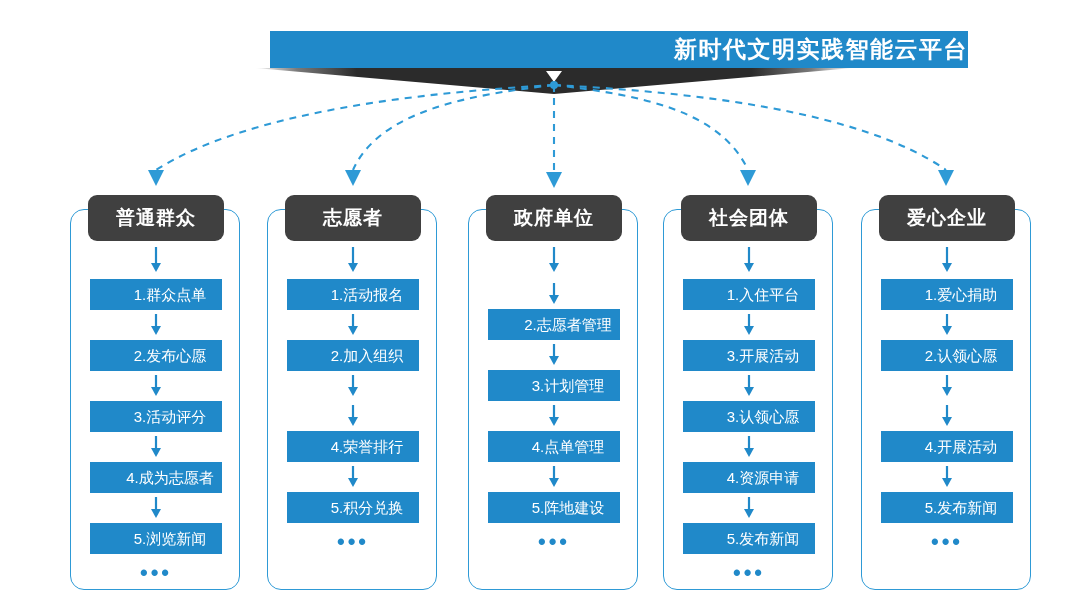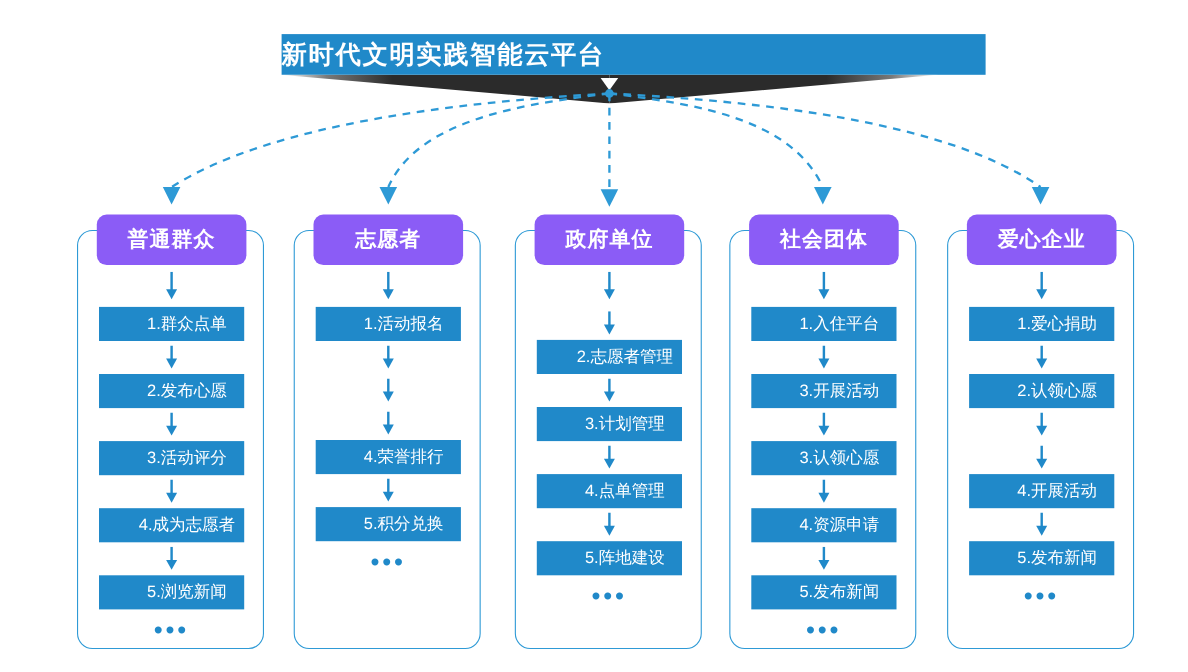--- a/index.html
+++ b/index.html
@@ -9,23 +9,23 @@
     background:#ffffff;
     font-family:"Liberation Sans","DejaVu Sans",sans-serif;
     overflow:hidden;
     position:relative;
   }
   #stage{position:relative;width:1080px;height:611px;}
 
   
   .banner-wrap{position:absolute;left:255px;top:31px;width:598px;height:60px;}
   .banner-bar{
-    position:absolute;left:1px;top:0;width:640px;height:37px;
+    position:absolute;left:15px;top:0;width:698px;height:37px;
     background:#2089c9;
-    display:flex;align-items:center;justify-content:flex-start;
+    display:flex;align-items:center;justify-content:flex-end;
   }
   .banner-title{
     color:#ffffff;font-size:23px;font-weight:bold;letter-spacing:1.5px;
     line-height:1;white-space:nowrap;
   }
   .ribbon{position:absolute;left:0;top:37px;width:598px;height:26px;}
 
   
   #links{position:absolute;left:0;top:0;width:1080px;height:611px;pointer-events:none;}
 
@@ -34,21 +34,21 @@
   .col{
     position:absolute;top:0;width:196px;
   }
   .col-outline{
     position:absolute;left:12px;top:14px;width:170px;height:381px;
     border:1.6px solid #2e9ad6;border-radius:14px;background:transparent;
     box-sizing:border-box;
   }
   .col-head{
     position:absolute;left:30px;top:0;width:136px;height:46px;
-    background:#8b5cf6;border-radius:9px;
+    background:#404040;border-radius:9px;
     display:flex;align-items:center;justify-content:center;
     z-index:3;
   }
   .col-head-label{
     color:#fff;font-size:19px;font-weight:bold;letter-spacing:1px;white-space:nowrap;
   }
   .col-body{position:absolute;left:0;top:46px;width:196px;z-index:2;}
   .arrow-down{
     width:100%;height:30px;display:flex;align-items:center;justify-content:center;
   }
@@ -183,20 +183,23 @@
         </div>
         <div class="item">
             <span class="item-label">1.活动报名</span>
           </div>
         <div class="arrow-down">
           <svg width="12" height="22" viewBox="0 0 12 22">
               <path d="M6,0 L6,13" stroke="#2089c9" stroke-width="2.2" fill="none"></path>
               <polygon points="1,12 11,12 6,21" fill="#2089c9"></polygon>
             </svg>
         </div>
+        <div class="item">
+            <span class="item-label">2.加入组织</span>
+          </div>
         <div class="arrow-down">
           <svg width="12" height="22" viewBox="0 0 12 22">
               <path d="M6,0 L6,13" stroke="#2089c9" stroke-width="2.2" fill="none"></path>
               <polygon points="1,12 11,12 6,21" fill="#2089c9"></polygon>
             </svg>
         </div>
         <div class="arrow-down">
           <svg width="12" height="22" viewBox="0 0 12 22">
               <path d="M6,0 L6,13" stroke="#2089c9" stroke-width="2.2" fill="none"></path>
               <polygon points="1,12 11,12 6,21" fill="#2089c9"></polygon>

